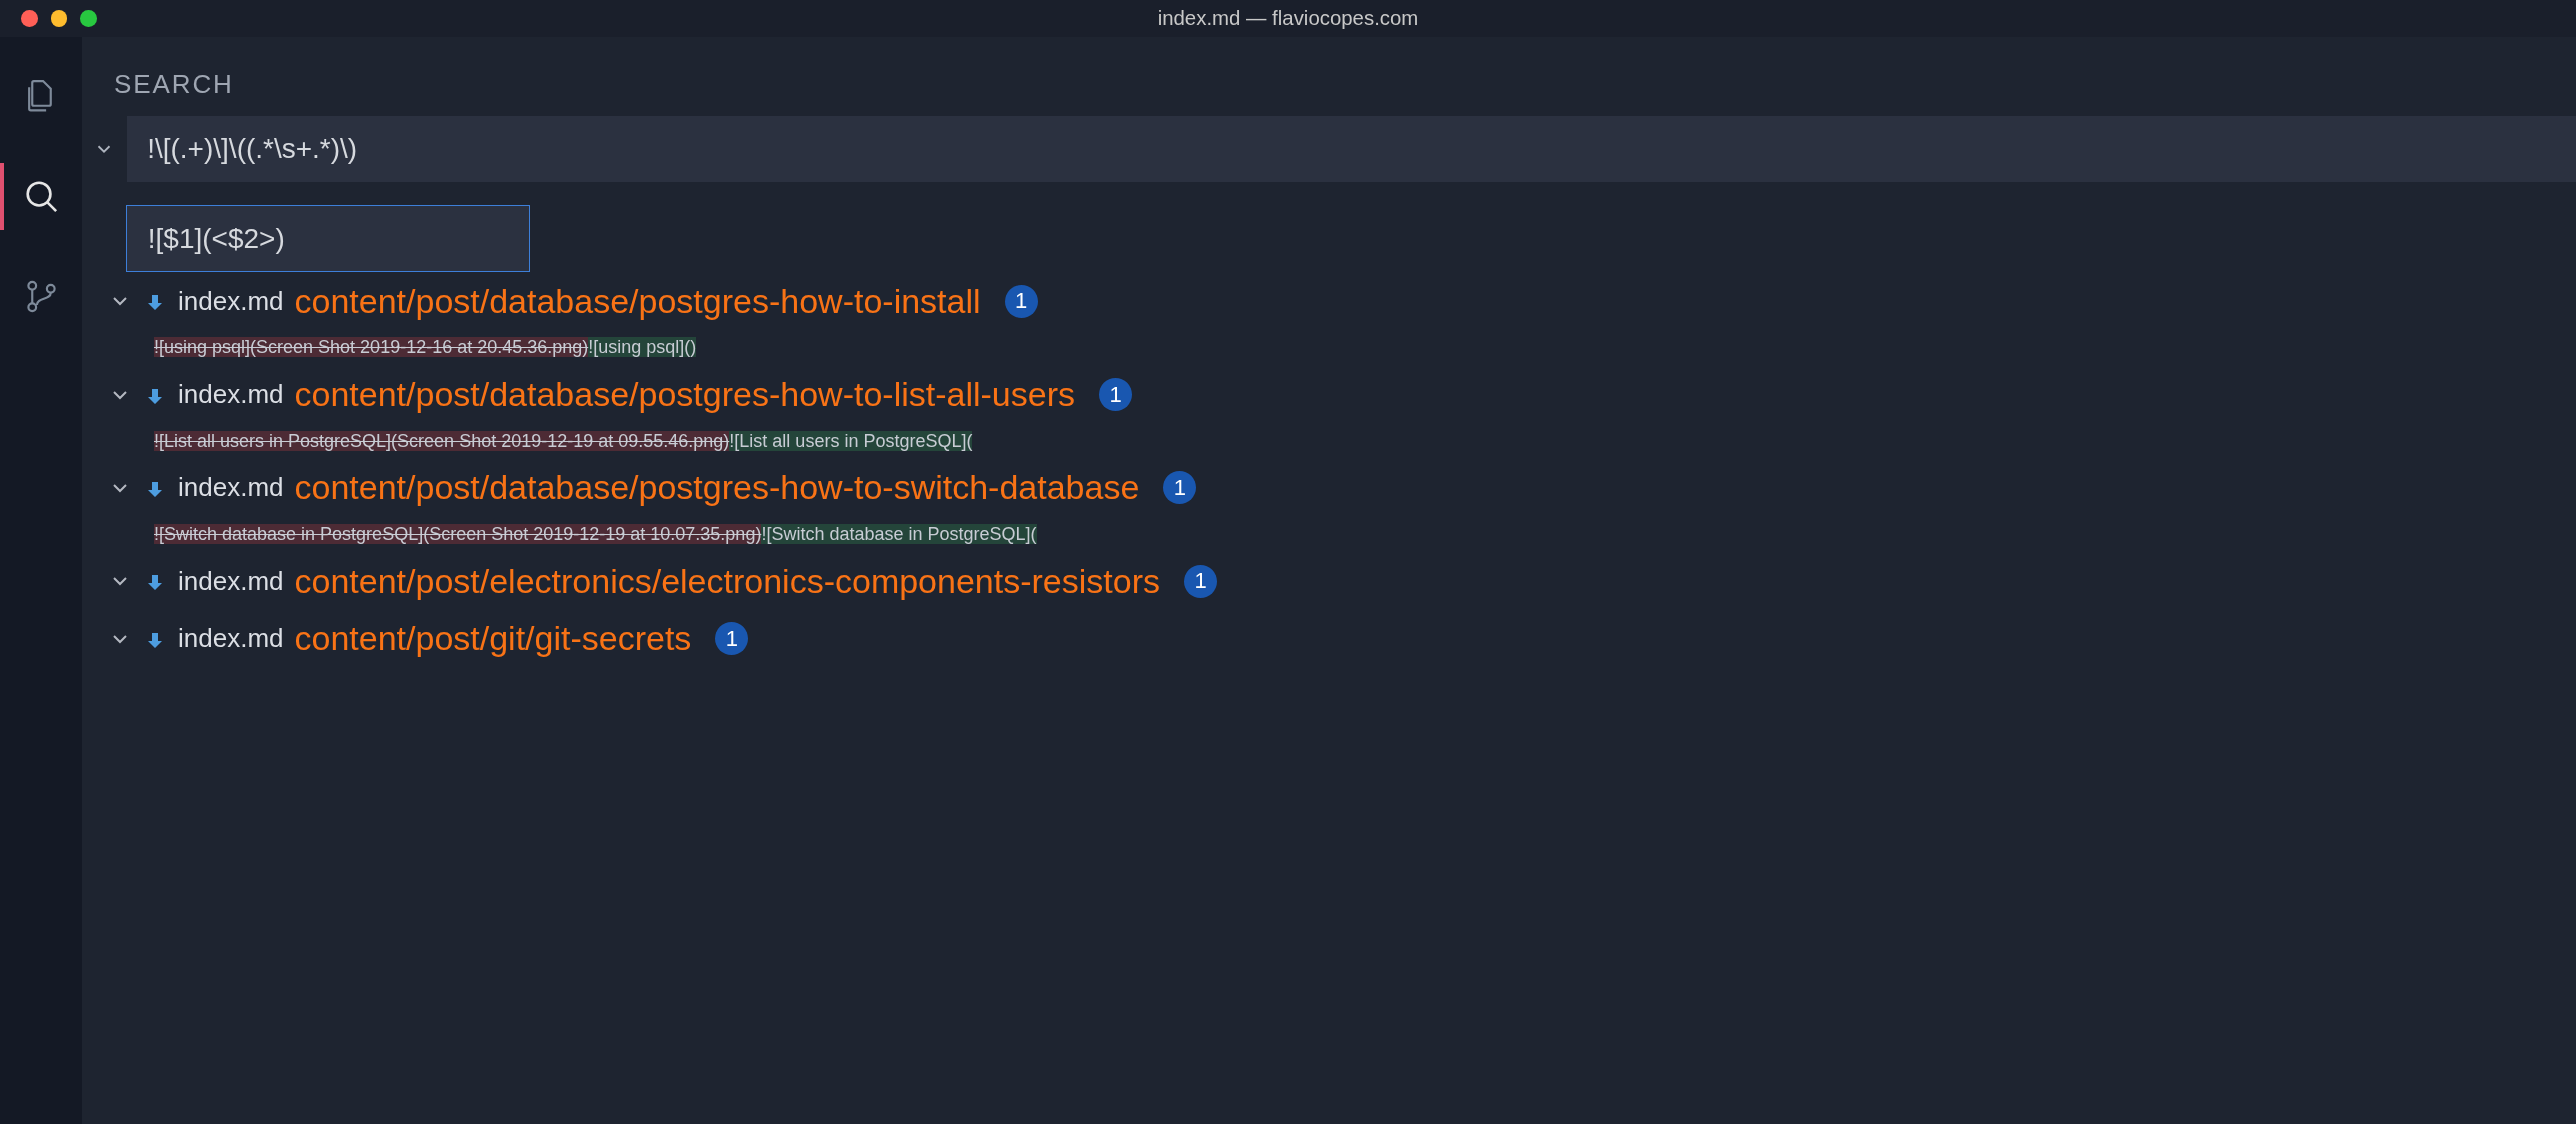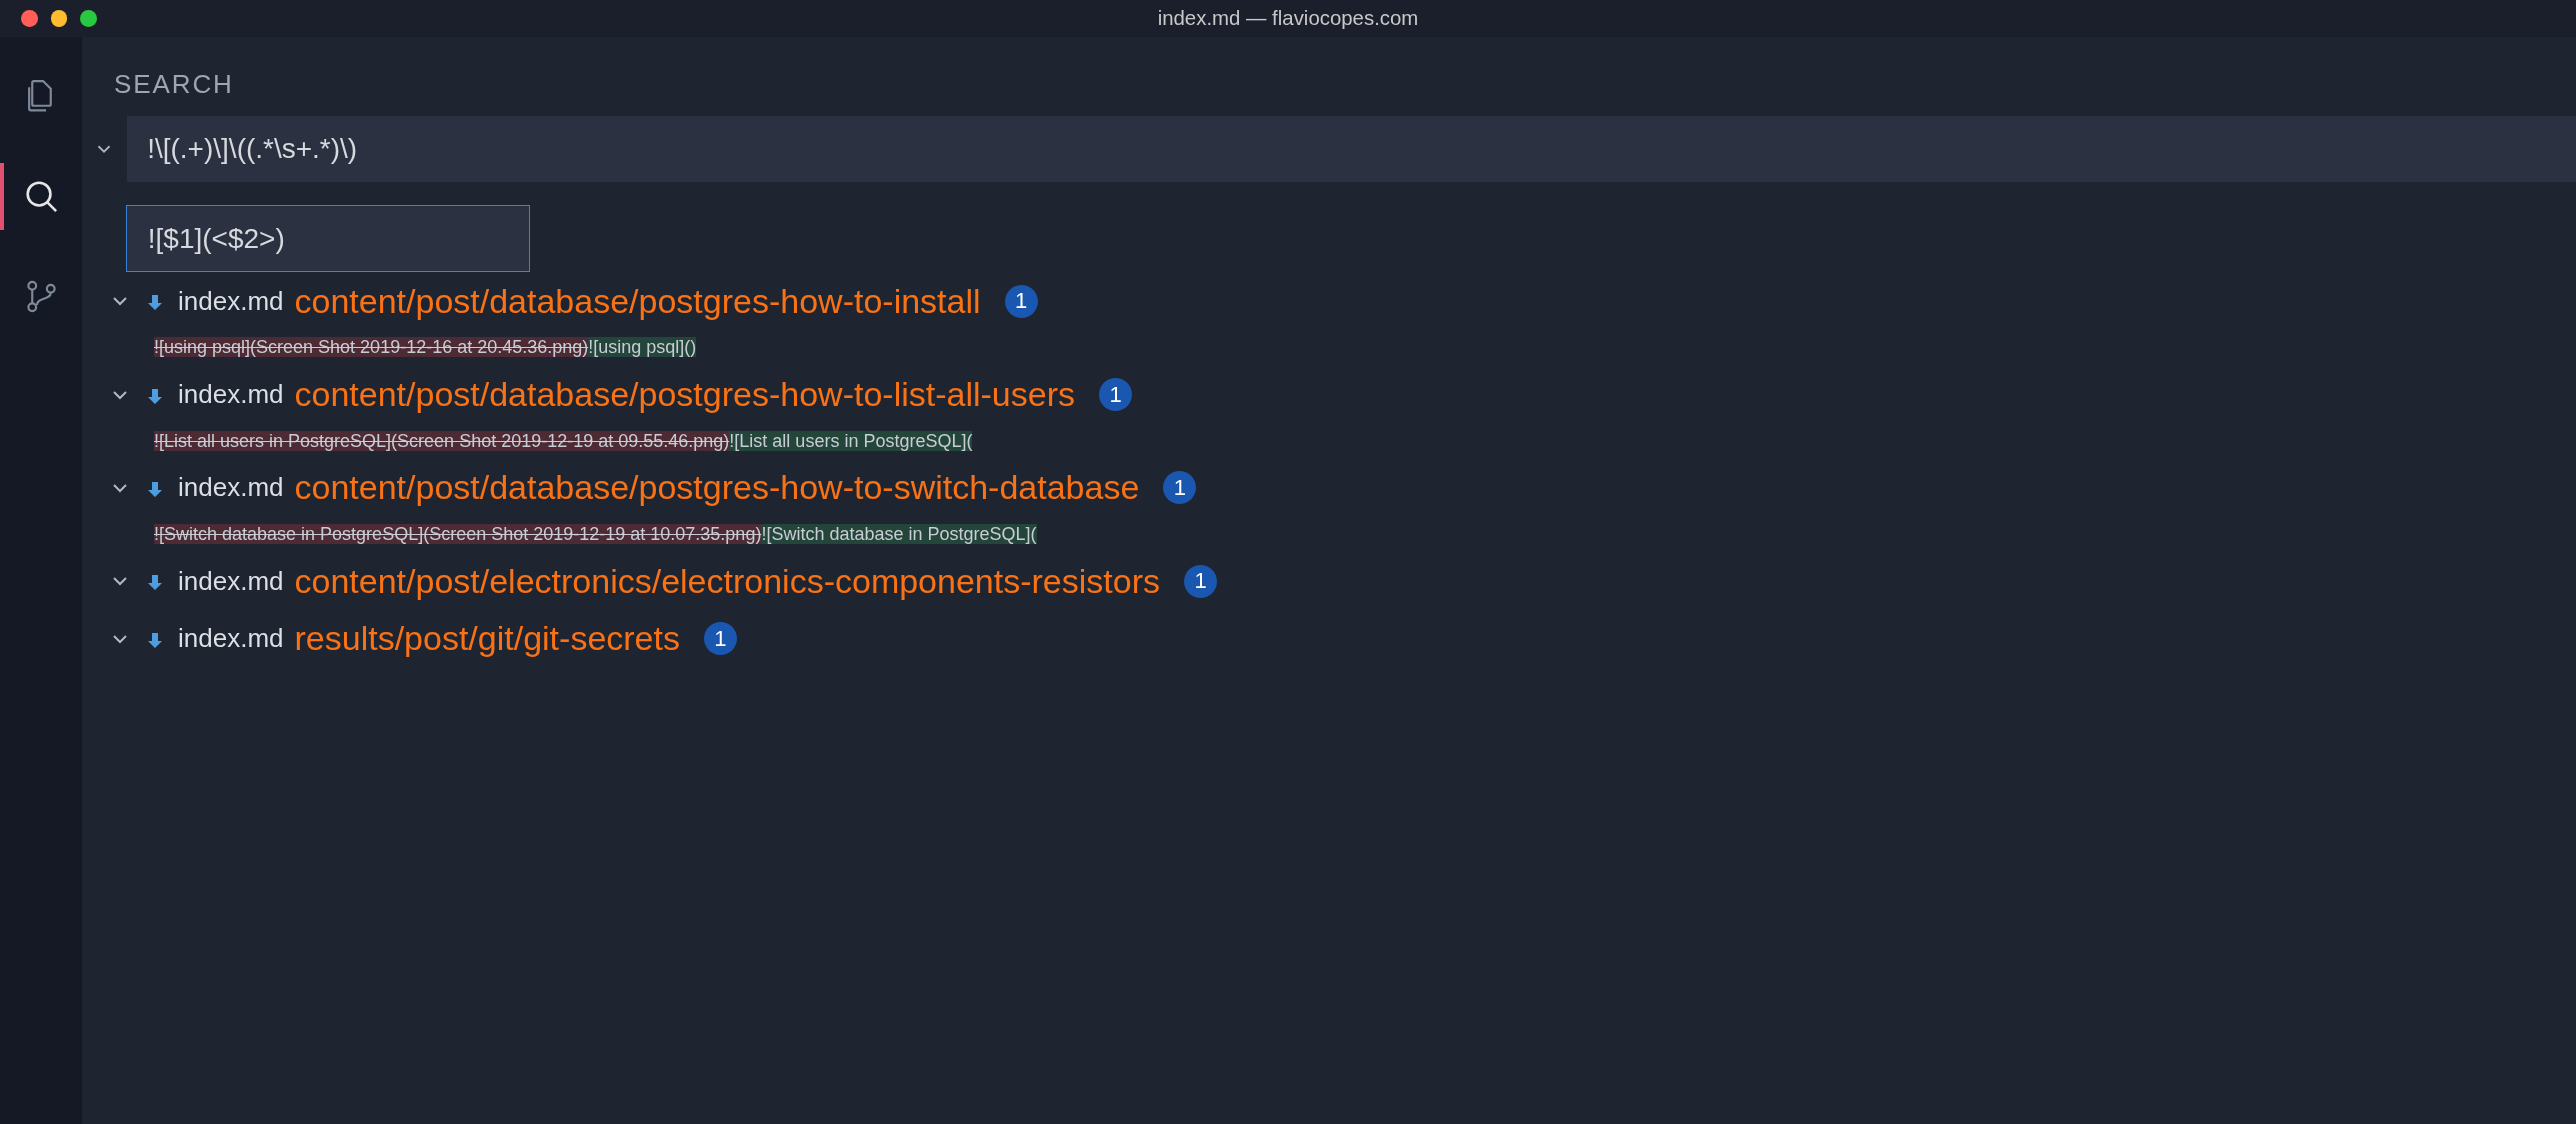--- a/index.html
+++ b/index.html
@@ -270,19 +270,19 @@
             <svg width="24" height="24" viewBox="0 0 24 24" fill="none" stroke="currentColor" stroke-width="2">
               <polyline points="6 9 12 15 18 9"></polyline>
             </svg>
           </span>
           <span class="file-icon">
             <svg width="24" height="24" viewBox="0 0 24 24" fill="currentColor">
               <path d="M12 3l7 7h-4v8h-6v-8H5l7-7z" transform="rotate(180 12 12)"></path>
             </svg>
           </span>
           <span class="file-name">index.md</span> 
-          <span class="file-path">results/post/git/git-secrets</span>
+          <span class="file-path">content/post/git/git-secrets</span>
           <span class="badge">1</span>
         </div>
       </div>
   </div>
 </div>
 
 
 </body></html>

